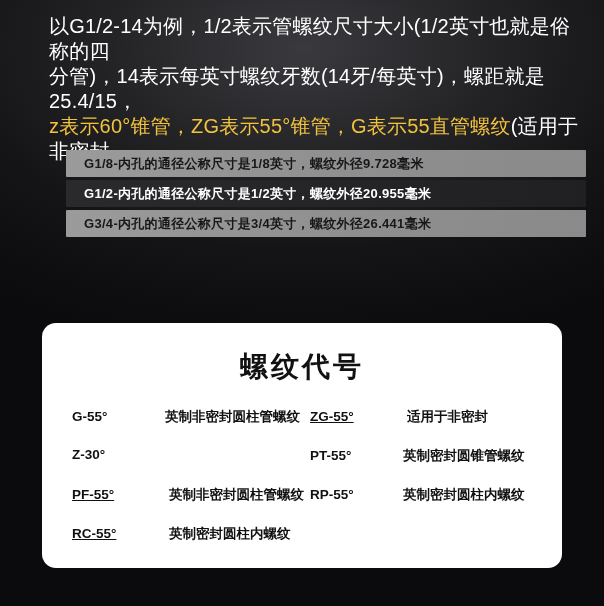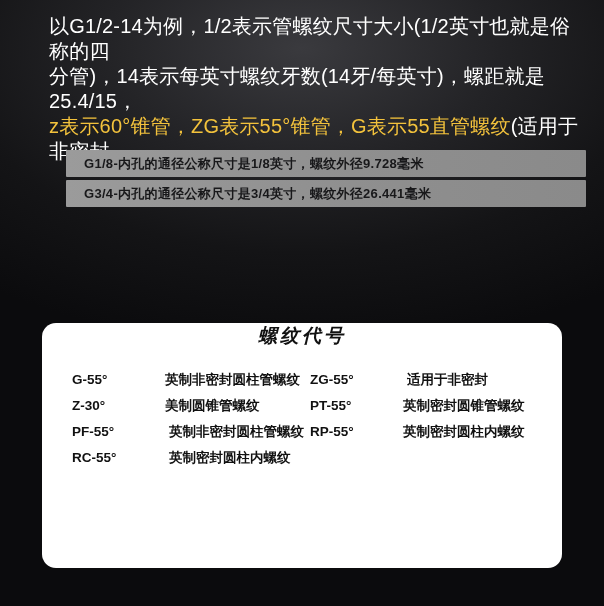--- a/index.html
+++ b/index.html
@@ -72,85 +72,86 @@
     position: absolute;
     left: 42px;
     top: 323px;
     width: 520px;
     height: 245px;
     background: #ffffff;
     border-radius: 14px;
   }
   .card-title {
     text-align: center;
-    font-size: 19px;
+    font-size: 28px;
     font-weight: bold;
     color: #111111;
     letter-spacing: 3px;
-    font-style: italic;
+    padding-top: 25px;
   }
   .code-grid {
     margin-top: 22px;
     display: grid;
     grid-template-columns: 1fr 1fr;
-    row-gap: 8px;
+    row-gap: 21px;
     padding: 0 14px 0 30px;
     box-sizing: border-box;
   }
   .code-item {
     display: flex;
     align-items: baseline;
     font-size: 13.5px;
     color: #111111;
     font-weight: bold;
   }
   .code-item .code {
     min-width: 72px;
     white-space: nowrap;
   }
   .code-item .desc {
     margin-left: 21px;
     white-space: nowrap;
   }
   .col-right .code {
     min-width: 76px;
+    text-decoration: underline;
   }
 </style>
 </head>
 <body>
 
 <div class="page">
 
   <div class="intro">
     <div>以G1/2-14为例，1/2表示管螺纹尺寸大小(1/2英寸也就是俗称的四</div>
     <div>分管)，14表示每英寸螺纹牙数(14牙/每英寸)，螺距就是25.4/15，</div>
     <div>
       <span class="hl">z表示60°锥管，ZG表示55°锥管，G表示55直管螺纹</span><span>(适用于非密封</span>
     </div>
   </div>
 
   <div class="spec-list">
     <div class="spec-row light">G1/8-内孔的通径公称尺寸是1/8英寸，螺纹外径9.728毫米</div>
+    <div class="spec-row dark">G1/2-内孔的通径公称尺寸是1/2英寸，螺纹外径20.955毫米</div>
     <div class="spec-row light">G3/4-内孔的通径公称尺寸是3/4英寸，螺纹外径26.441毫米</div>
   </div>
 
   <div class="card">
     <div class="card-title">螺纹代号</div>
     <div class="code-grid">
       <div class="code-item col-left">
         <span class="code">G-55°</span>
         <span class="desc">英制非密封圆柱管螺纹</span>
       </div>
       <div class="code-item col-right">
         <span class="code">ZG-55°</span>
         <span class="desc">适用于非密封</span>
       </div>
       <div class="code-item col-left">
         <span class="code">Z-30°</span>
-        <span class="desc">美制圆锥管螺纹</span>
       </div>
       <div class="code-item col-left">
         <span class="code">PT-55°</span>
         <span class="desc">英制密封圆锥管螺纹</span>
       </div>
       <div class="code-item col-right">
         <span class="code">PF-55°</span>
         <span class="desc">英制非密封圆柱管螺纹</span>
       </div>
       <div class="code-item col-left">

